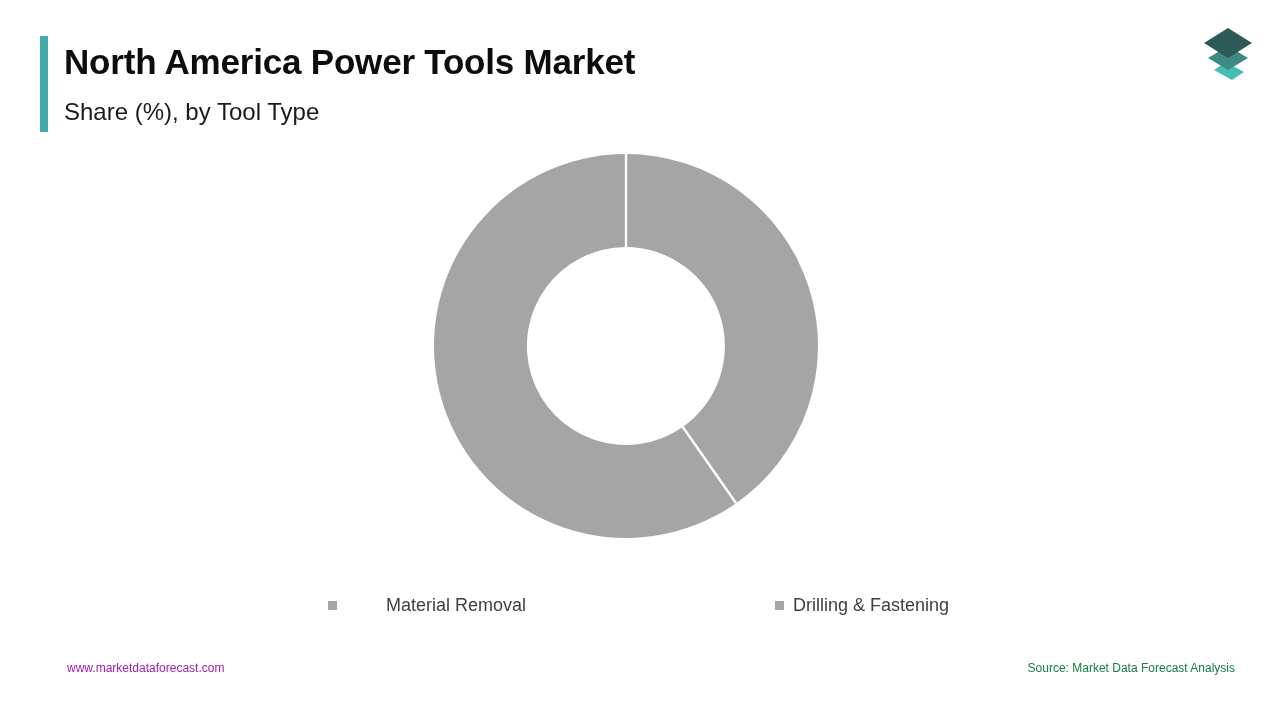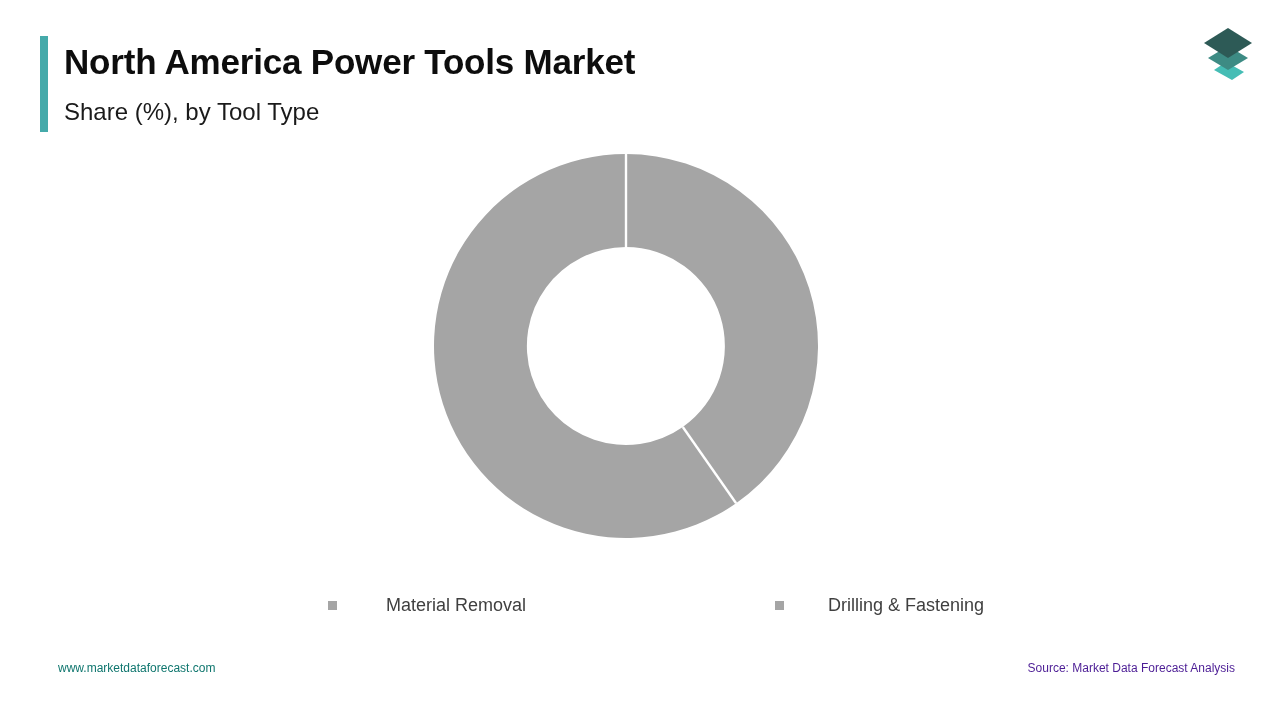--- a/index.html
+++ b/index.html
@@ -86,21 +86,21 @@
     height: 28px;
   }
   .legend-item {
     position: absolute;
     display: flex;
     align-items: center;
     height: 26px;
     white-space: nowrap;
   }
   .legend-item.item-0 { left: 328px; gap: 40px; }
-  .legend-item.item-1 { left: 775px; gap: 35px; }
+  .legend-item.item-1 { left: 775px; }
   .legend-marker {
     width: 9px;
     height: 9px;
     margin-right: 9px;
     flex: 0 0 auto;
   }
   .legend-label {
     font-size: 18px;
     color: #3f3f3f;
     line-height: 22px;
@@ -109,33 +109,33 @@
   
   .footer {
     position: absolute;
     left: 0;
     top: 655px;
     width: 1280px;
     height: 36px;
   }
   .footer-site {
     position: absolute;
-    left: 58px;
+    left: 67px;
     top: 5px;
     font-size: 12px;
-    color: #0f766e;
+    color: #a21caf;
     line-height: 16px;
     white-space: nowrap;
   }
   .footer-source {
     position: absolute;
     right: 45px;
     top: 5px;
     font-size: 12px;
-    color: #4c1d95;
+    color: #15803d;
     line-height: 16px;
     white-space: nowrap;
   }
 </style>
 </head>
 <body>
 
 <div class="header">
   <div class="accent-bar" style="background: rgb(69, 170, 170);"></div>
   <div class="title">North America Power Tools Market</div>

